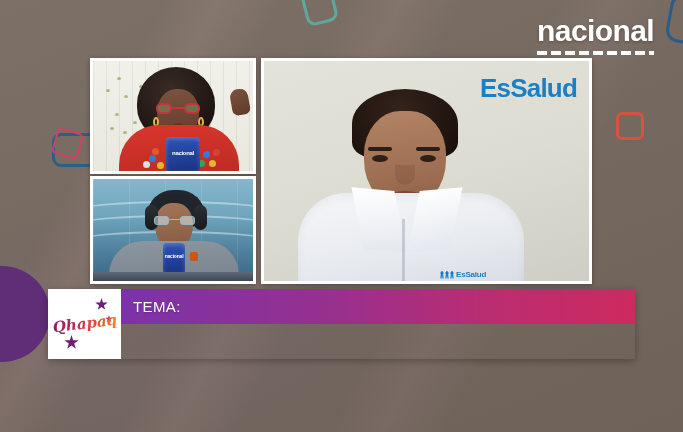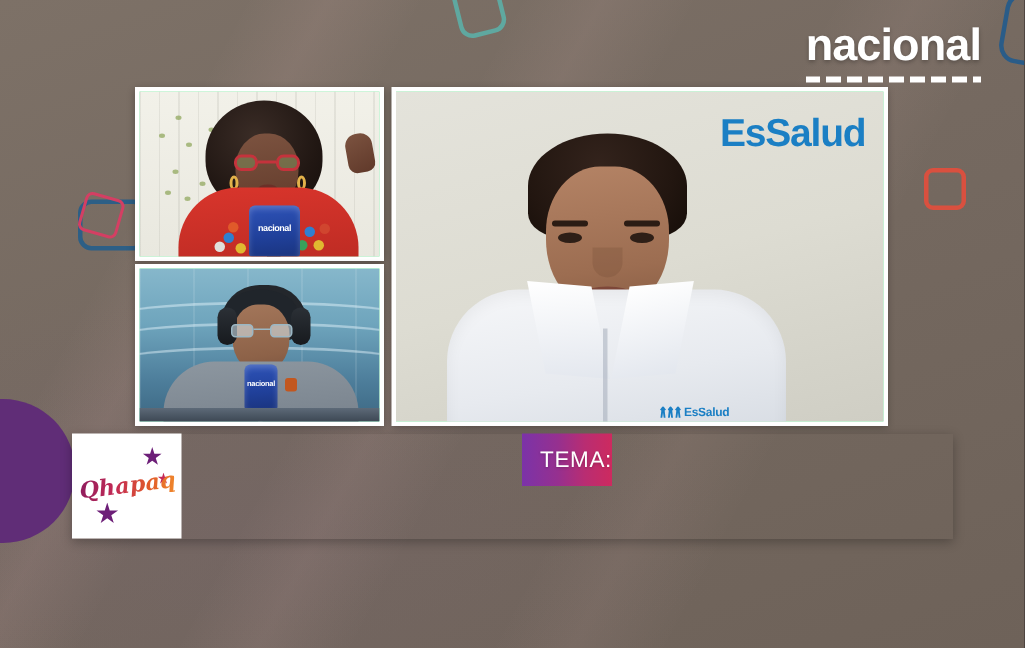--- a/index.html
+++ b/index.html
@@ -110,21 +110,21 @@
     background: #ffffff;
     padding: 3px;
     box-shadow: 0 1px 5px rgba(0,0,0,0.30);
     overflow: hidden;
   }
   .vframe .inner {
     position: relative;
     width: 100%;
     height: 100%;
     overflow: hidden;
-    background: #86efac;
+    background: #fde047;
   }
 
   #cam-guest  { left: 90px;  top: 58px;  width: 160px; height: 110px; }
   #cam-host   { left: 90px;  top: 176px; width: 160px; height: 102px; }
   #cam-main   { left: 261px; top: 58px;  width: 325px; height: 220px; }
 
   
   .wall-slats {
     position: absolute; inset: 0;
     background:
@@ -468,21 +468,20 @@
     clip-path: polygon(50% 0%, 61% 35%, 98% 35%, 68% 57%, 79% 91%, 50% 70%, 21% 91%, 32% 57%, 2% 35%, 39% 35%);
   }
   #star-top { right: 13px; top: 9px; }
   #star-bottom { left: 16px; bottom: 9px; width: 15px; height: 15px; }
   #star-mini { right: 8px; top: 26px; width: 8px; height: 8px; background: #c42a58; }
 
   #banner-bars {
     flex: 1;
     display: flex;
     flex-direction: column;
-    align-items: center;
   }
   #banner-tema {
     height: 50%;
     background: linear-gradient(90deg, #7b33a8 0%, #96308f 40%, #b92d72 70%, #cd2a5f 100%);
     display: flex;
     align-items: center;
     padding-left: 12px;
   }
   #banner-tema-label {
     color: #ffffff;

